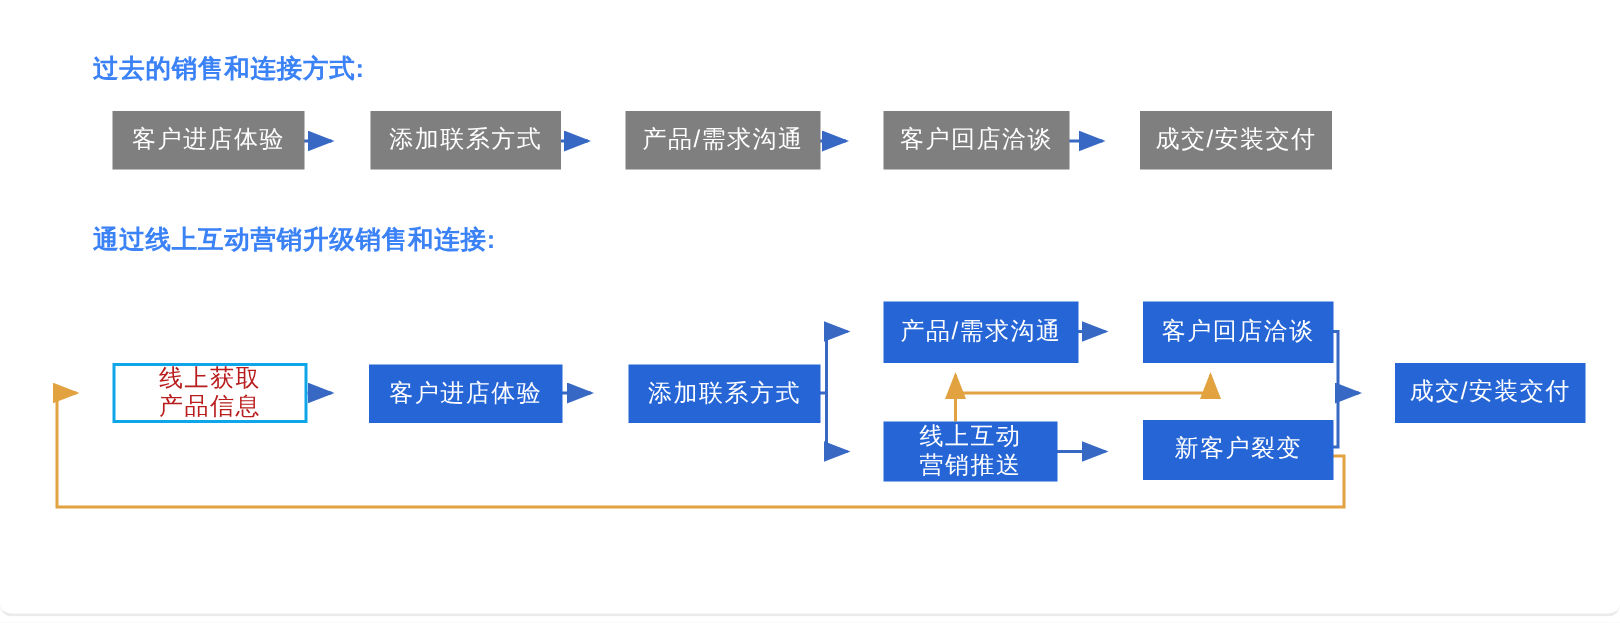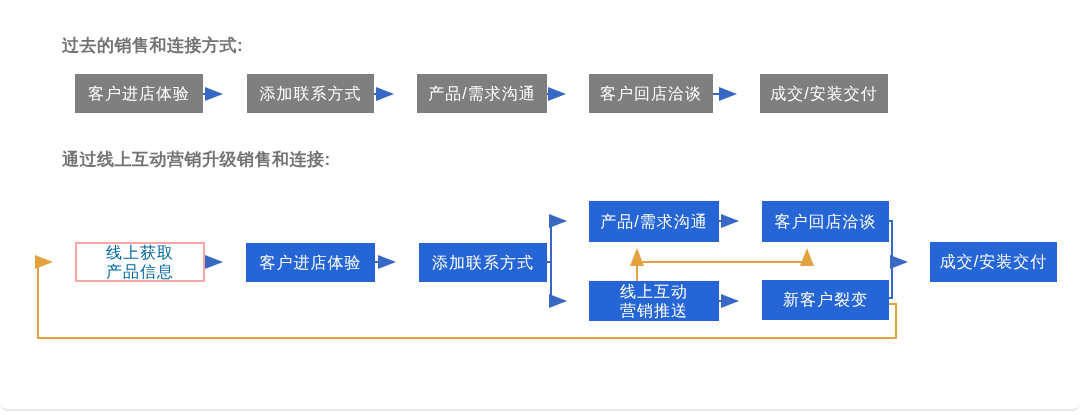--- a/index.html
+++ b/index.html
@@ -2,33 +2,33 @@
 <html><head>
 <meta charset="utf-8">
 <style>
   html,body{margin:0;padding:0;background:#f5f5f5;}
   .stage{
     position:relative;width:1080px;height:415px;background:#ffffff;
     font-family:"Liberation Sans","DejaVu Sans",sans-serif;
     overflow:hidden;
   }
   .section-title{
-    position:absolute;left:62px;font-size:17px;font-weight:bold;color:#737373;
+    position:absolute;left:62px;font-size:17px;font-weight:bold;color:#3b82f6;
     letter-spacing:0.5px;
   }
   .t1{top:34px;}
   .t2{top:148px;}
   .box{
     position:absolute;display:flex;align-items:center;justify-content:center;
     font-size:16px;text-align:center;line-height:1.2;white-space:pre-line;
     letter-spacing:1px;box-sizing:border-box;margin-left:17px;
   }
   .gray{background:#7f7f7f;color:#ffffff;}
   .blue{background:#2565d6;color:#ffffff;}
-  .outline{background:#ffffff;border:2px solid #fca5a5;color:#0369a1;}
+  .outline{background:#ffffff;border:2px solid #0ea5e9;color:#b91c1c;}
   svg.wires{position:absolute;left:0;top:0;pointer-events:none;}
   .bottom-edge{
     position:absolute;left:0px;right:0px;bottom:4px;height:6px;
     border-bottom:2px solid #ebebeb;border-radius:0 0 8px 8px;
   }
 </style>
 </head>
 <body>
 
 <div class="stage">
@@ -81,19 +81,19 @@
   <div class="box gray" style="left:400px;top:74px;width:130px;height:39px;">产品/需求沟通</div>
   <div class="box gray" style="left:572px;top:74px;width:124px;height:39px;">客户回店洽谈</div>
   <div class="box gray" style="left:743px;top:74px;width:128px;height:39px;">成交/安装交付</div>
 
   <div class="box outline" style="left:58px;top:242px;width:130px;height:40px;">线上获取
 产品信息</div>
   <div class="box blue" style="left:229px;top:243px;width:129px;height:39px;">客户进店体验</div>
   <div class="box blue" style="left:402px;top:243px;width:128px;height:39px;">添加联系方式</div>
   <div class="box blue" style="left:572px;top:201px;width:130px;height:41px;">产品/需求沟通</div>
   <div class="box blue" style="left:745px;top:201px;width:127px;height:41px;">客户回店洽谈</div>
-  <div class="box blue" style="left:572px;top:281px;width:130px;height:40px;font-family:Liberation Serif, serif;">线上互动
+  <div class="box blue" style="left:572px;top:281px;width:116px;height:40px;font-family:Liberation Serif, serif;">线上互动
 营销推送</div>
   <div class="box blue" style="left:745px;top:280px;width:127px;height:40px;">新客户裂变</div>
   <div class="box blue" style="left:913px;top:242px;width:127px;height:40px;">成交/安装交付</div>
 
   <div class="bottom-edge"></div>
 </div>
 
 </body></html>

